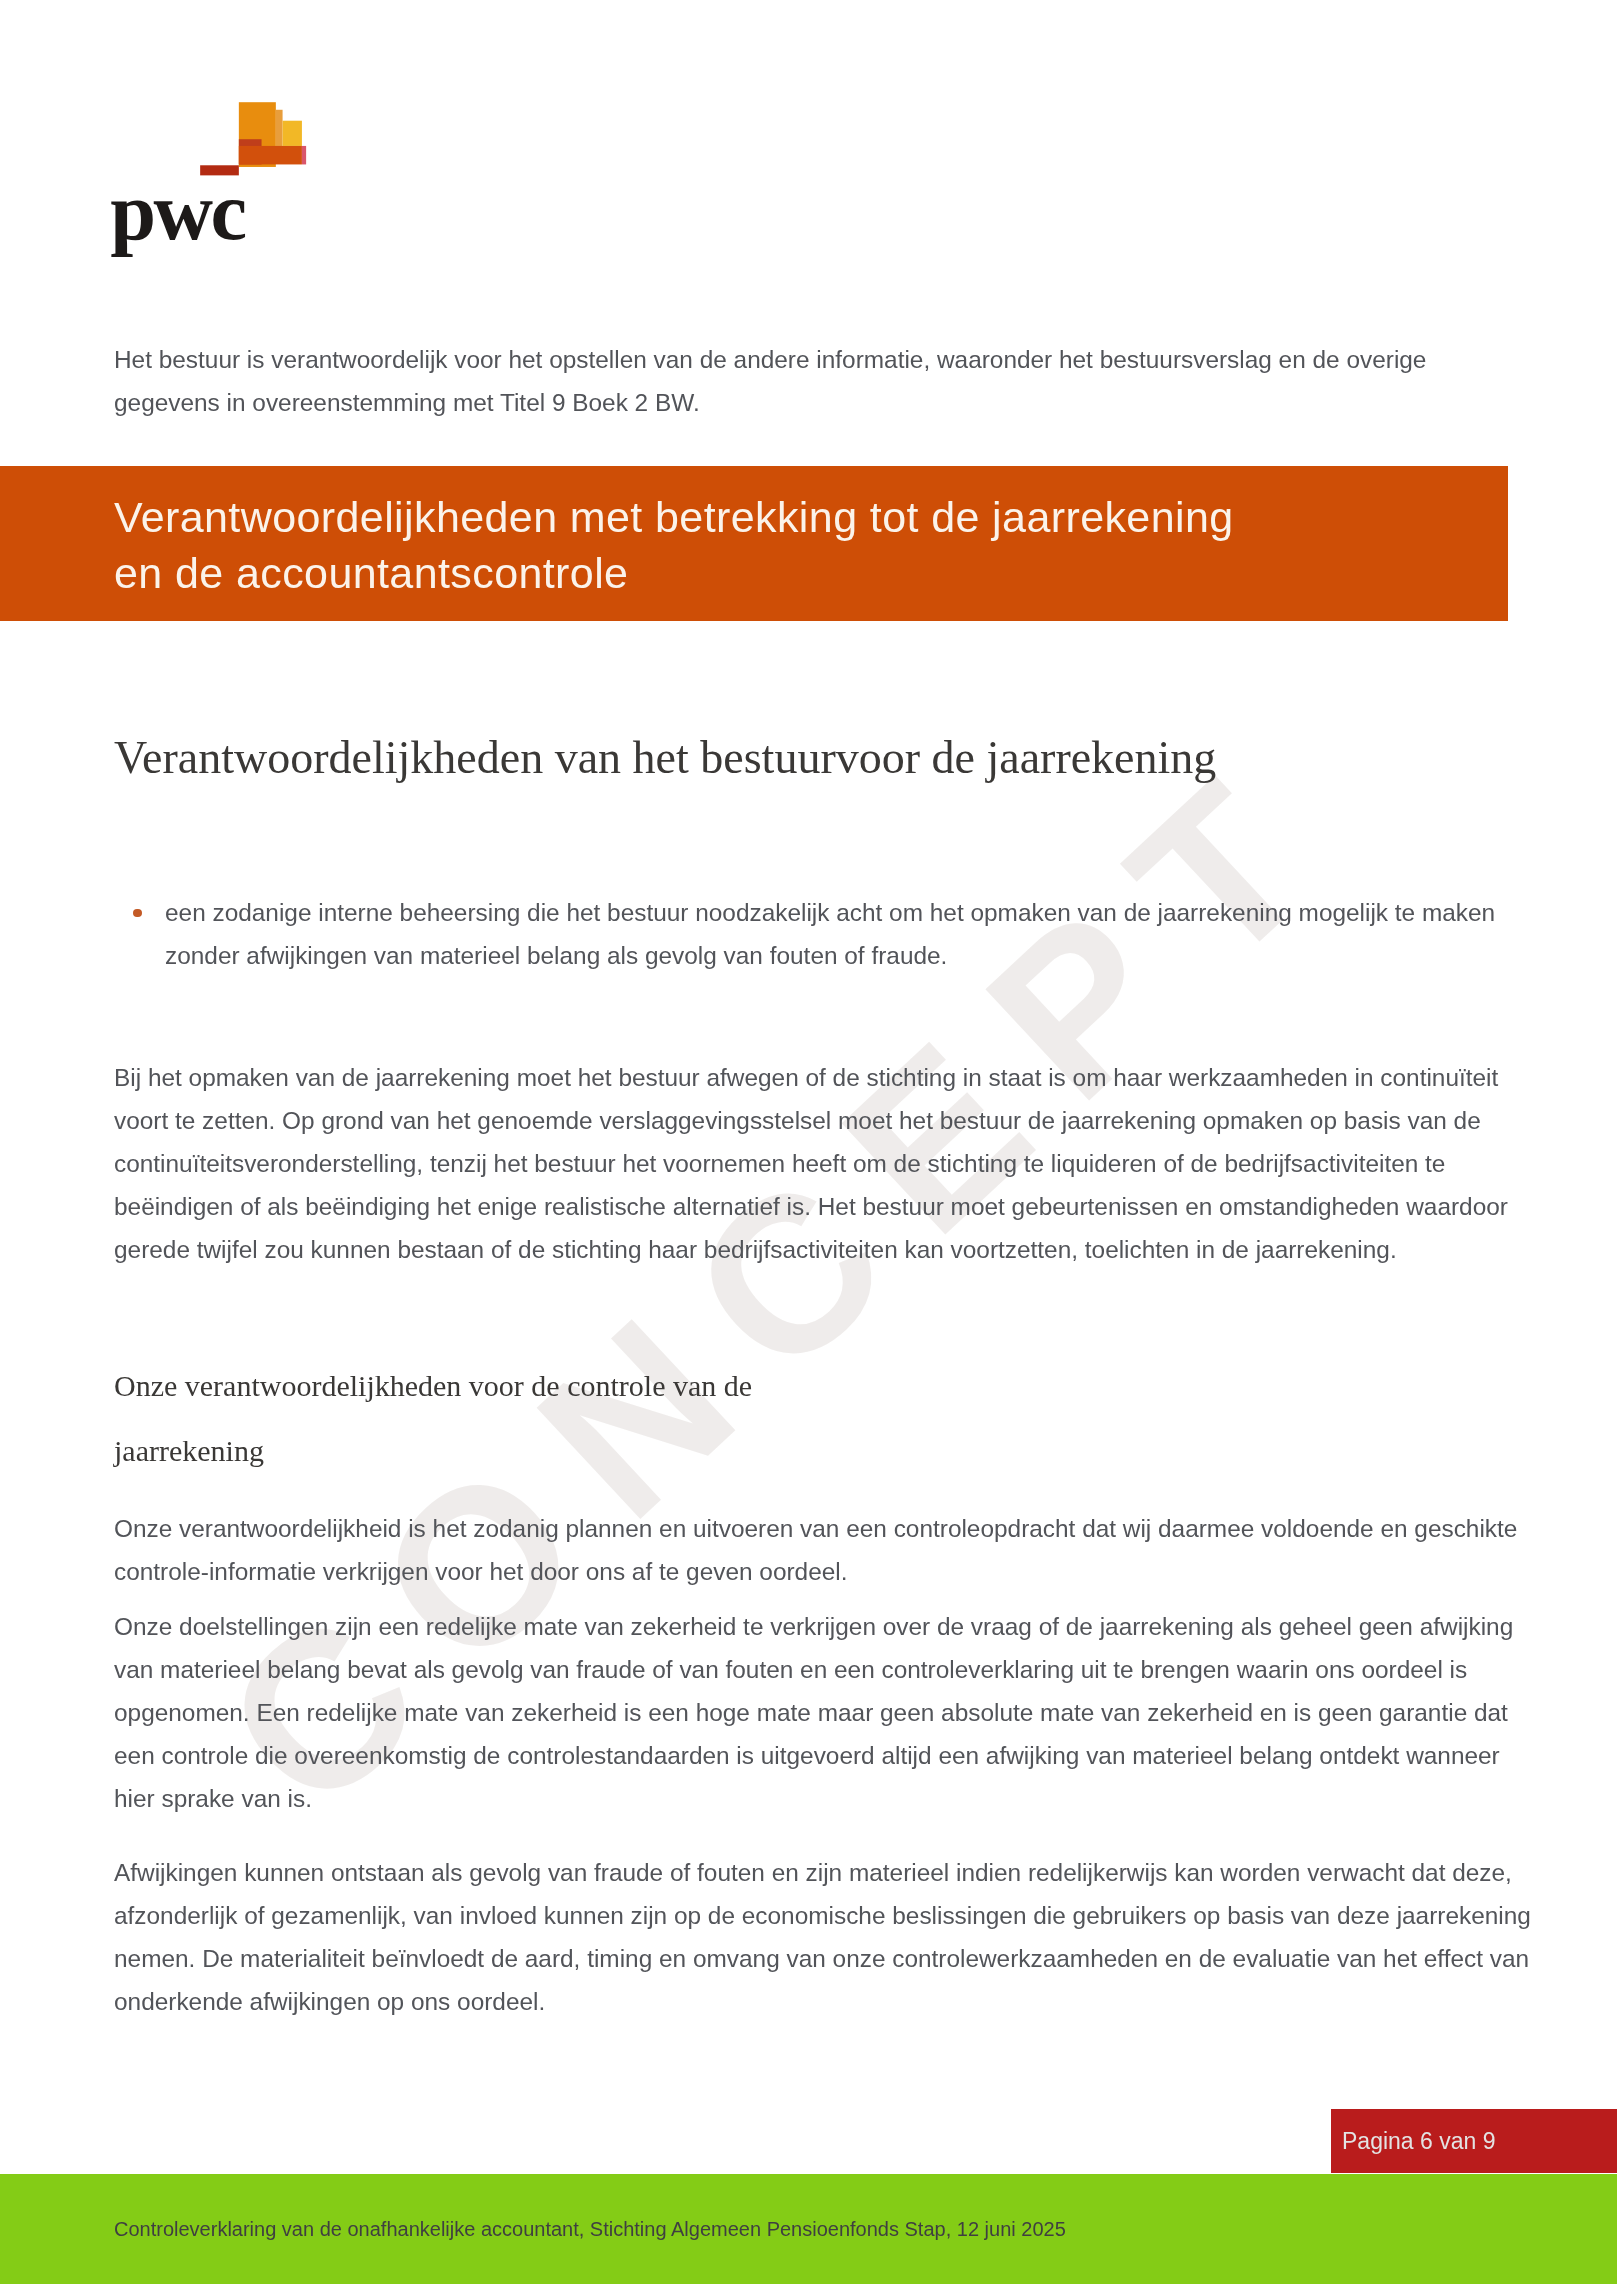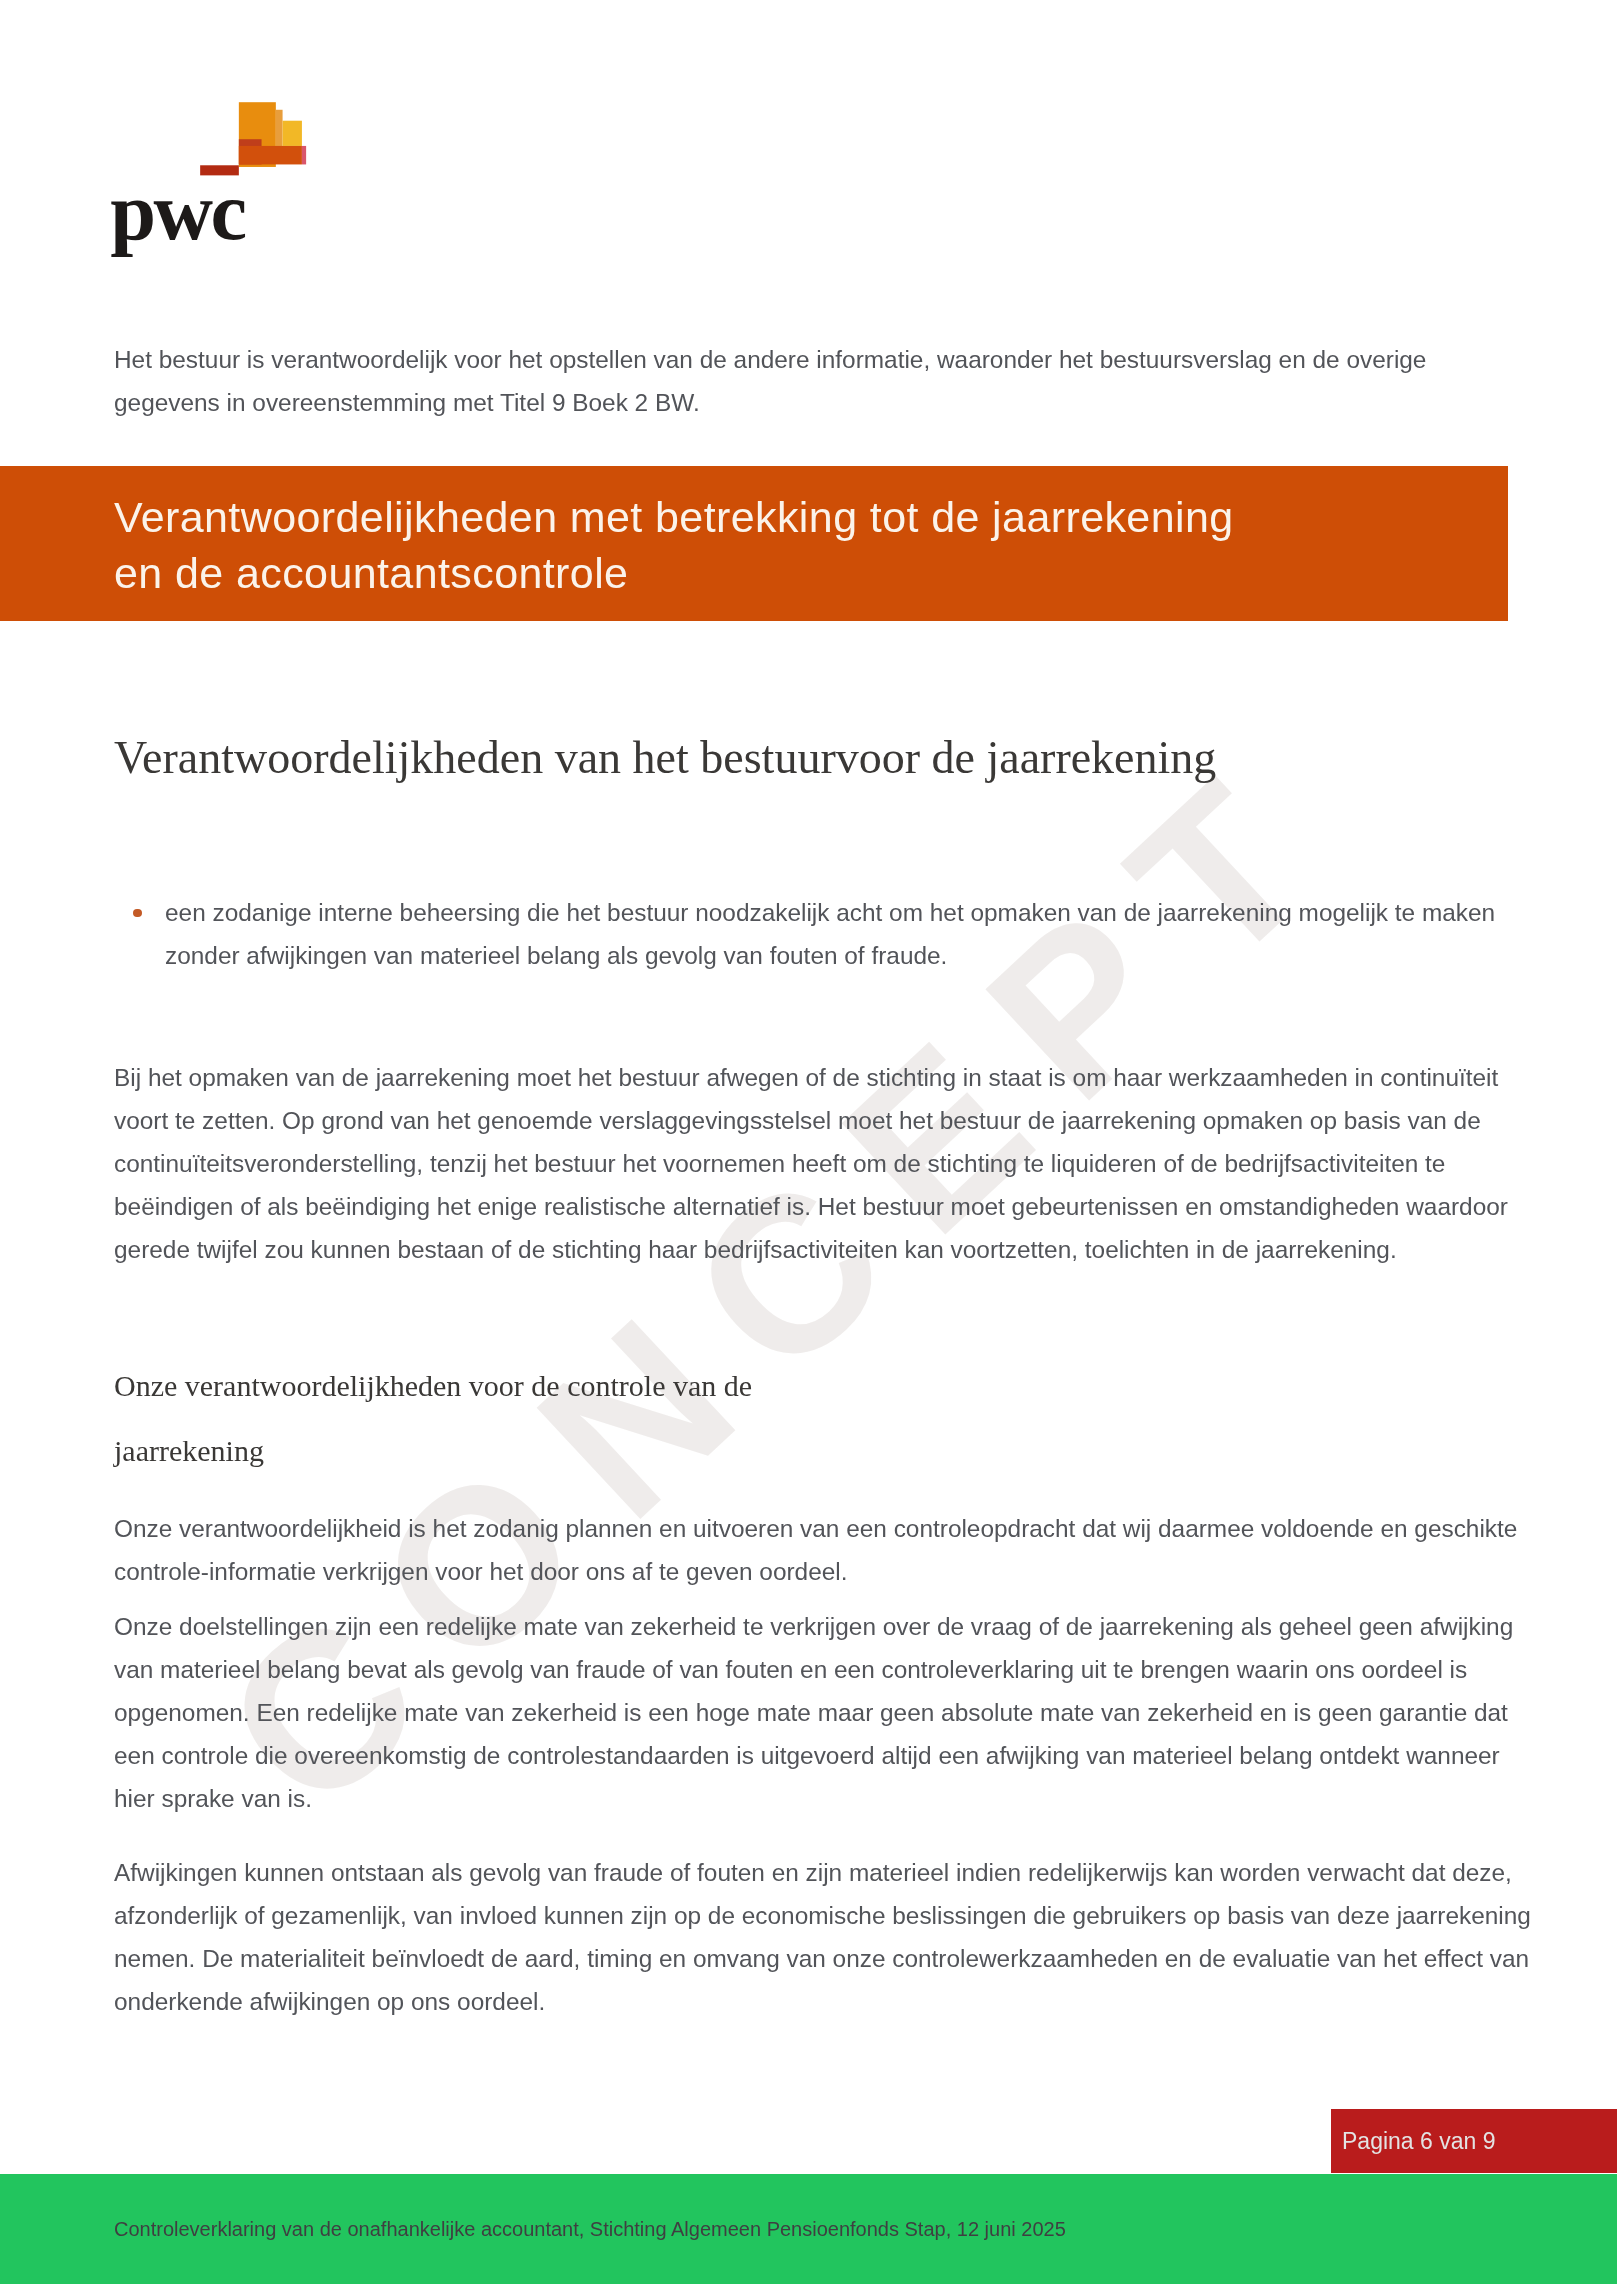--- a/index.html
+++ b/index.html
@@ -42,21 +42,21 @@
   .p1{left:114px;top:1056px;width:1417px;}
   .p2{left:114px;top:1507px;width:1417px;}
   .p3{left:114px;top:1605px;width:1417px;}
   .p4{left:114px;top:1851px;width:1417px;}
 
   
   .pagebox{left:1331px;top:2109px;width:310px;height:64px;background:#b91c1c;box-sizing:border-box;
           padding-left:11px;font-size:23px;line-height:64px;color:#e3e3e3;}
 
   
-  .footer{left:0;top:2174px;width:1618px;height:110px;background:#22c55e;box-sizing:border-box;
+  .footer{left:0;top:2174px;width:1618px;height:110px;background:#84cc16;box-sizing:border-box;
           padding:44px 0 0 114px;}
   .footer .txt{font-size:20px;color:#3f3f41;}
 </style>
 </head>
 <body>
 
 <div class="page">
 
   <div class="watermark">CONCEPT</div>
 

